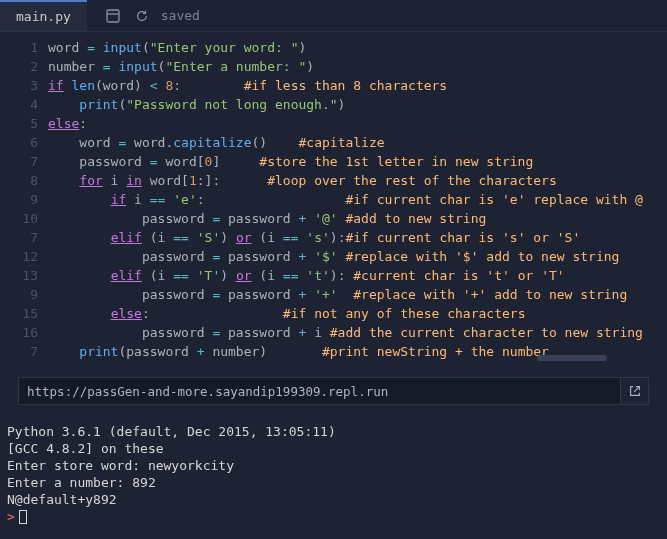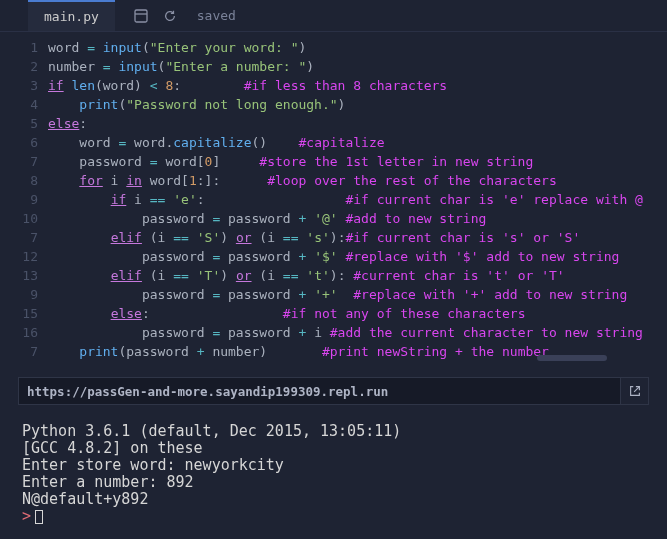--- a/index.html
+++ b/index.html
@@ -23,41 +23,40 @@
 }
 .tab {
   display: flex;
   align-items: center;
   padding: 0 16px;
   height: 100%;
   background: #252b3d;
   color: #ccc;
   font-size: 13px;
   border-top: 2px solid transparent;
-  margin-left: 28px;
 }
 .tab.active {
   border-top: 2px solid #4a7cd1;
 }
 .tab-actions {
   display: flex;
   align-items: center;
   gap: 14px;
   padding-left: 18px;
   color: #7a8299;
 }
 .icon-btn {
   display: inline-flex;
   align-items: center;
   justify-content: center;
 }
 .saved-label {
   display: flex;
   align-items: center;
-  gap: 20px;
+  gap: 12px;
   color: #7a8299;
   font-size: 13px;
 }
 .editor {
   flex: 1;
   display: flex;
   overflow: hidden;
   background: #1e2333;
 }
 .gutter {
@@ -76,55 +75,54 @@
   font-size: 13px;
   line-height: 19px;
   white-space: pre;
   overflow: hidden;
 }
 .code-line { height: 19px; }
 .kw { color: #c678dd; text-decoration: underline; }
 .fn { color: #61afef; }
 .str { color: #98c379; }
 .num { color: #d19a66; }
-.cm { color: #d946ef; }
+.cm { color: #fdba74; }
 .op { color: #56b6c2; }
 .id { color: #abb2bf; }
 .pl { color: #abb2bf; }
 
 .url-bar {
   display: flex;
   align-items: center;
   margin: 12px 18px 8px 18px;
 }
 .url-input {
   flex: 1;
   background: #161a27;
   border: 1px solid #2f3547;
   color: #aeb4c5;
   padding: 6px 8px;
   font-family: inherit;
   font-size: 12.5px;
   height: 28px;
-  font-weight: bold;
 }
 .open-btn {
   width: 28px;
   height: 28px;
   display: flex;
   align-items: center;
   justify-content: center;
   color: #aeb4c5;
   border: 1px solid #2f3547;
   border-left: none;
 }
 .console {
-  padding: 10px 18px 14px 22px;
+  padding: 10px 18px 14px 7px;
   color: #d6d6d6;
-  font-size: 15px;
+  font-size: 13px;
   line-height: 17px;
   white-space: pre;
   font-family: 'Menlo', 'Monaco', 'Consolas', monospace;
 }
 .prompt-line {
   display: flex;
   align-items: center;
   gap: 4px;
 }
 .prompt-char { color: #e06c75; }

